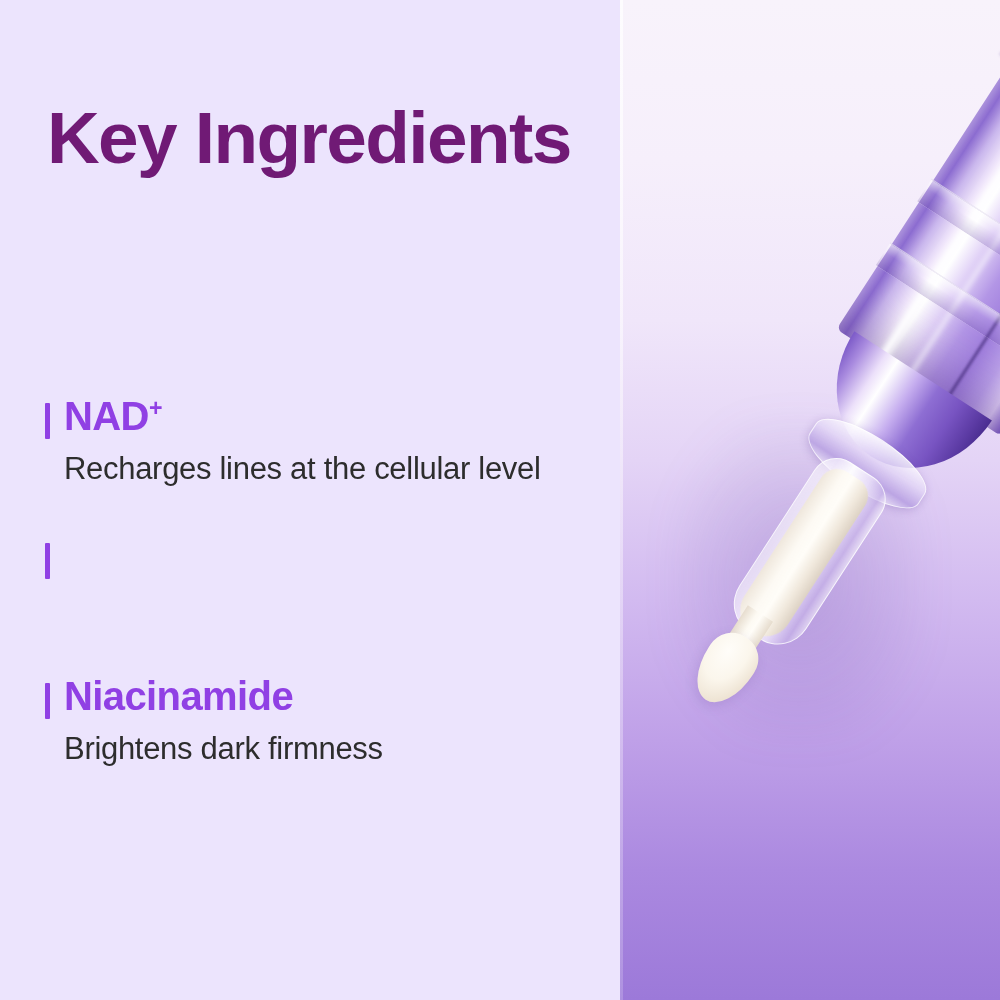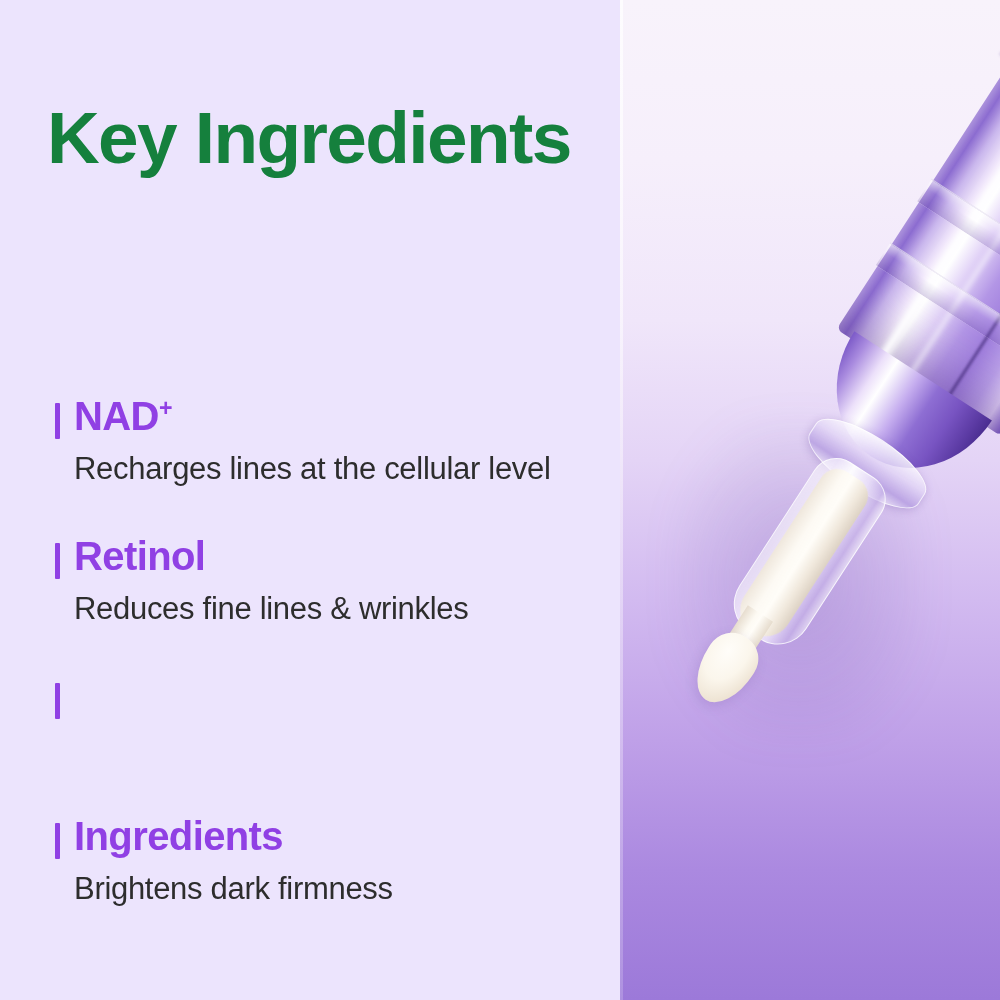--- a/index.html
+++ b/index.html
@@ -31,31 +31,30 @@
     background: #ece4fd;
   }
 
   .page-title {
     position: absolute;
     left: 47px;
     top: 101px;
     font-size: 73px;
     font-weight: 700;
     letter-spacing: -1.6px;
-    color: #15803d;
+    color: #701a75;
     line-height: 1;
     white-space: nowrap;
   }
 
   .ingredient-list {
     position: absolute;
     left: 0;
     top: 393px;
     width: 512px;
-    margin-left: 10px;
   }
 
   .ingredient-item {
     position: relative;
     height: 140px;
   }
 
   .accent-bar {
     position: absolute;
     left: 45px;
@@ -383,33 +382,28 @@
     <div class="page-title">Key Ingredients</div>
 
     <div class="ingredient-list">
 
       <div class="ingredient-item">
         <div class="accent-bar"></div>
         <div class="ingredient-name"><span>NAD</span><span class="sup">+</span></div>
         <div class="ingredient-desc">Recharges lines at the cellular level</div>
       </div>
 
-      <div class="ingredient-item">
-        <div class="accent-bar"></div>
-        <div class="ingredient-name"><span>Retinol</span><span class="sup"></span></div>
-        <div class="ingredient-desc">Reduces fine lines &amp; wrinkles</div>
-      </div>
 
       <div class="ingredient-item">
         <div class="accent-bar"></div>
       </div>
 
       <div class="ingredient-item">
         <div class="accent-bar"></div>
-        <div class="ingredient-name"><span>Ingredients</span><span class="sup"></span></div>
+        <div class="ingredient-name"><span>Niacinamide</span><span class="sup"></span></div>
         <div class="ingredient-desc">Brightens dark firmness</div>
       </div>
 
     </div>
   </div>
 
   <div class="right-panel">
     <div class="panel-seam"></div>
 
     <div class="cast-shadow"></div>

